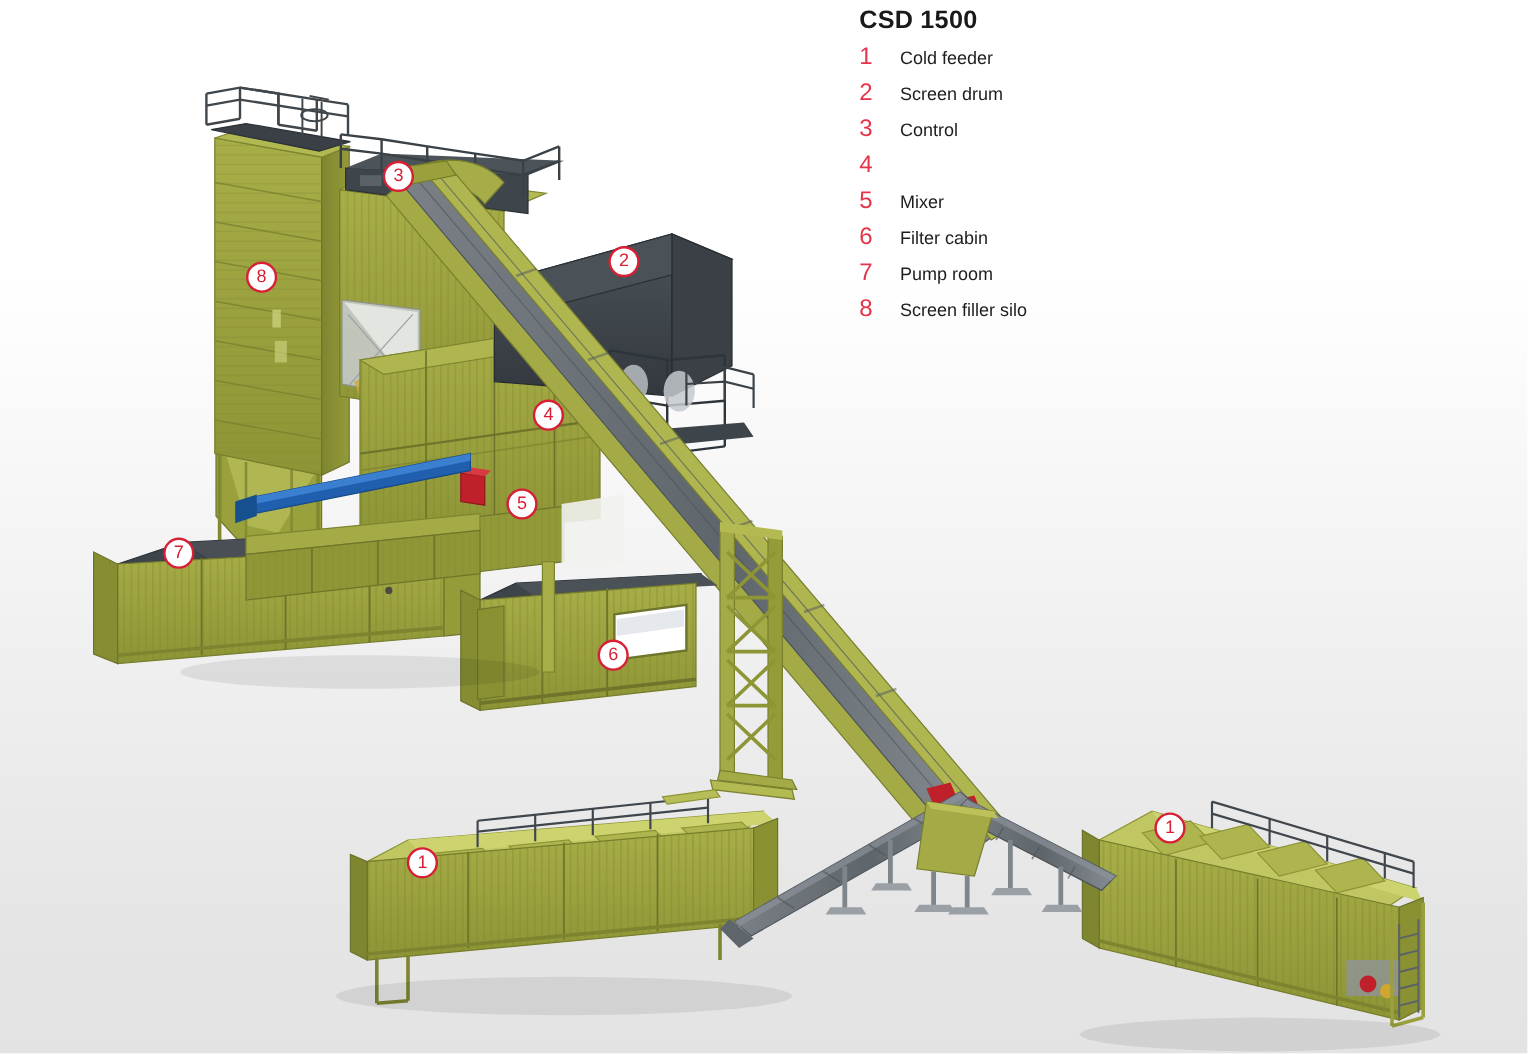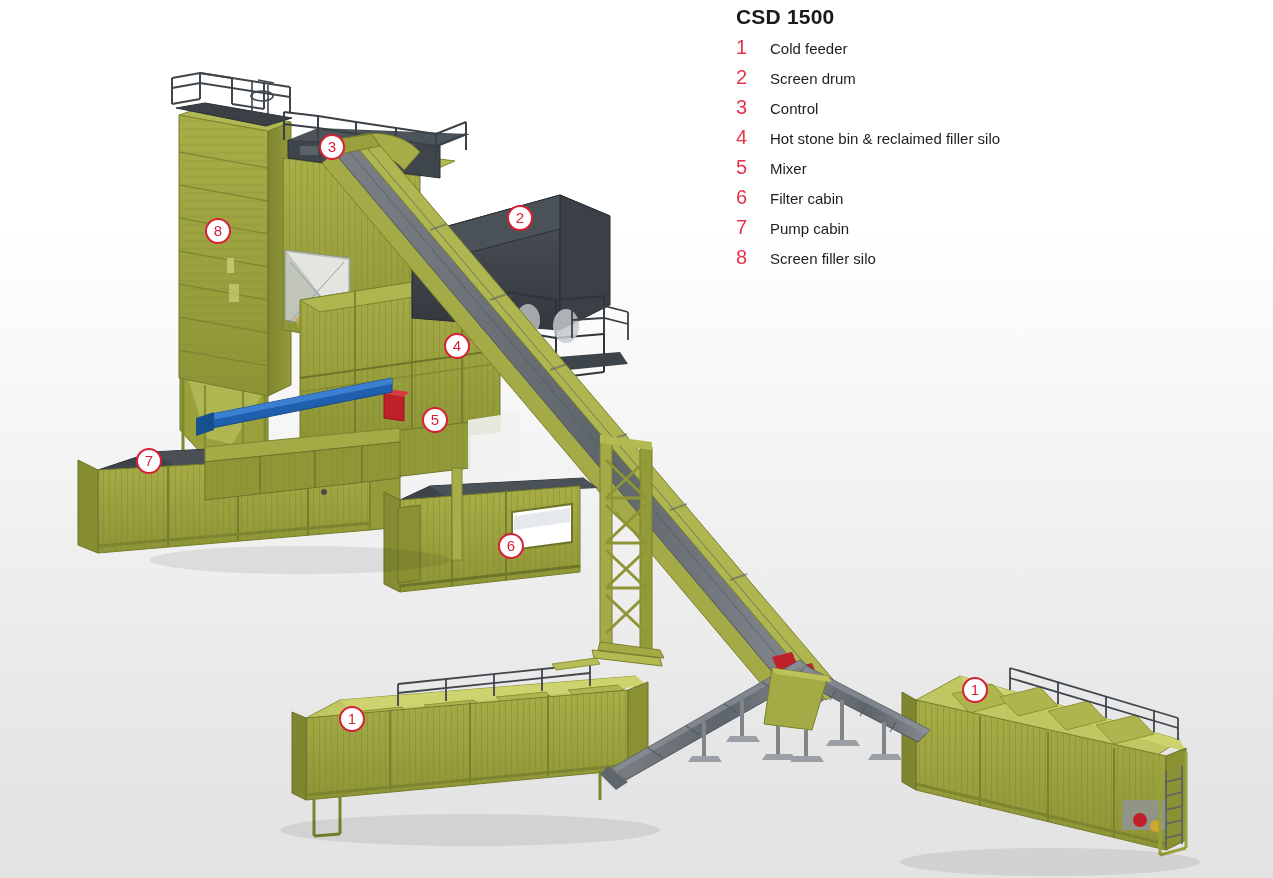--- a/index.html
+++ b/index.html
@@ -18,21 +18,20 @@
     width: 1273px;
     height: 878px;
     background: linear-gradient(to bottom, #ffffff 0%, #ffffff 26%, #f7f7f7 45%, #ededed 68%, #e6e5e6 88%, #e4e3e4 100%);
   }
   
   #legend {
     position: absolute;
     left: 716px;
     top: 4px;
     width: 520px;
-    margin-left: 20px;
   }
   #legend-title {
     font-size: 21px;
     font-weight: bold;
     color: #1a1a1a;
     letter-spacing: .2px;
     margin: 0 0 2px 0;
     line-height: 26px;
   }
   .legend-row {
@@ -511,33 +510,32 @@
     <div class="legend-row">
       <span class="legend-num">2</span>
       <span class="legend-label">Screen drum</span>
     </div>
     <div class="legend-row">
       <span class="legend-num">3</span>
       <span class="legend-label">Control</span>
     </div>
     <div class="legend-row">
       <span class="legend-num">4</span>
-      <span class="legend-label">Hot stone bin &amp; reclaimed filler silo</span>
     </div>
     <div class="legend-row">
       <span class="legend-num">5</span>
       <span class="legend-label">Mixer</span>
     </div>
     <div class="legend-row">
       <span class="legend-num">6</span>
       <span class="legend-label">Filter cabin</span>
     </div>
     <div class="legend-row">
       <span class="legend-num">7</span>
-      <span class="legend-label">Pump cabin</span>
+      <span class="legend-label">Pump room</span>
     </div>
     <div class="legend-row">
       <span class="legend-num">8</span>
       <span class="legend-label">Screen filler silo</span>
     </div>
   </div>
 
 </div>
 
 </body></html>

